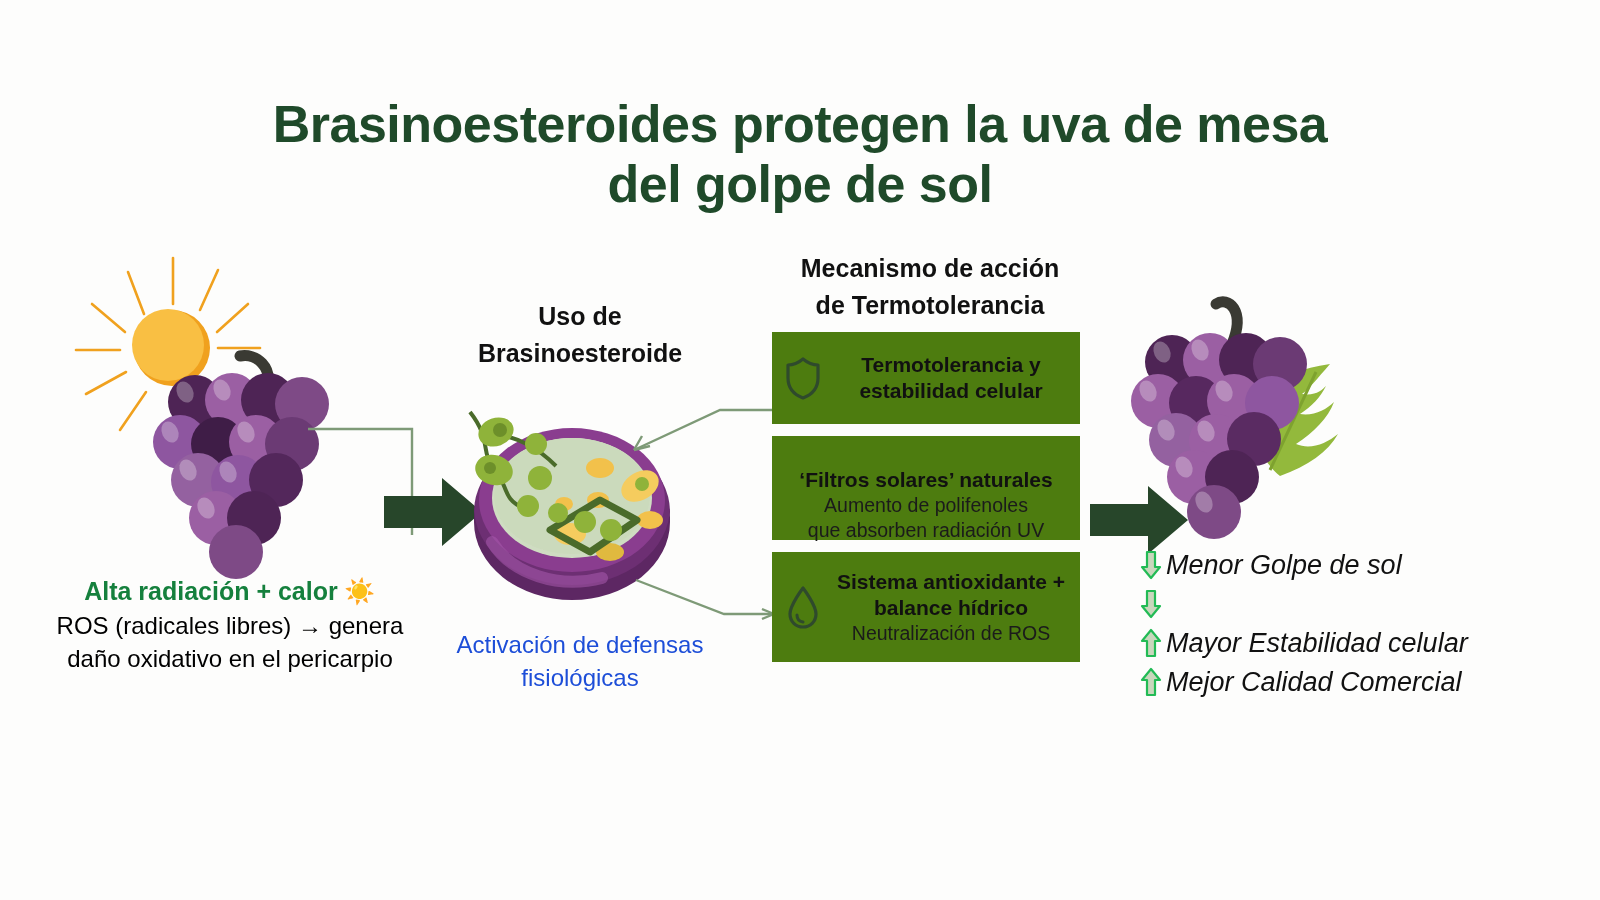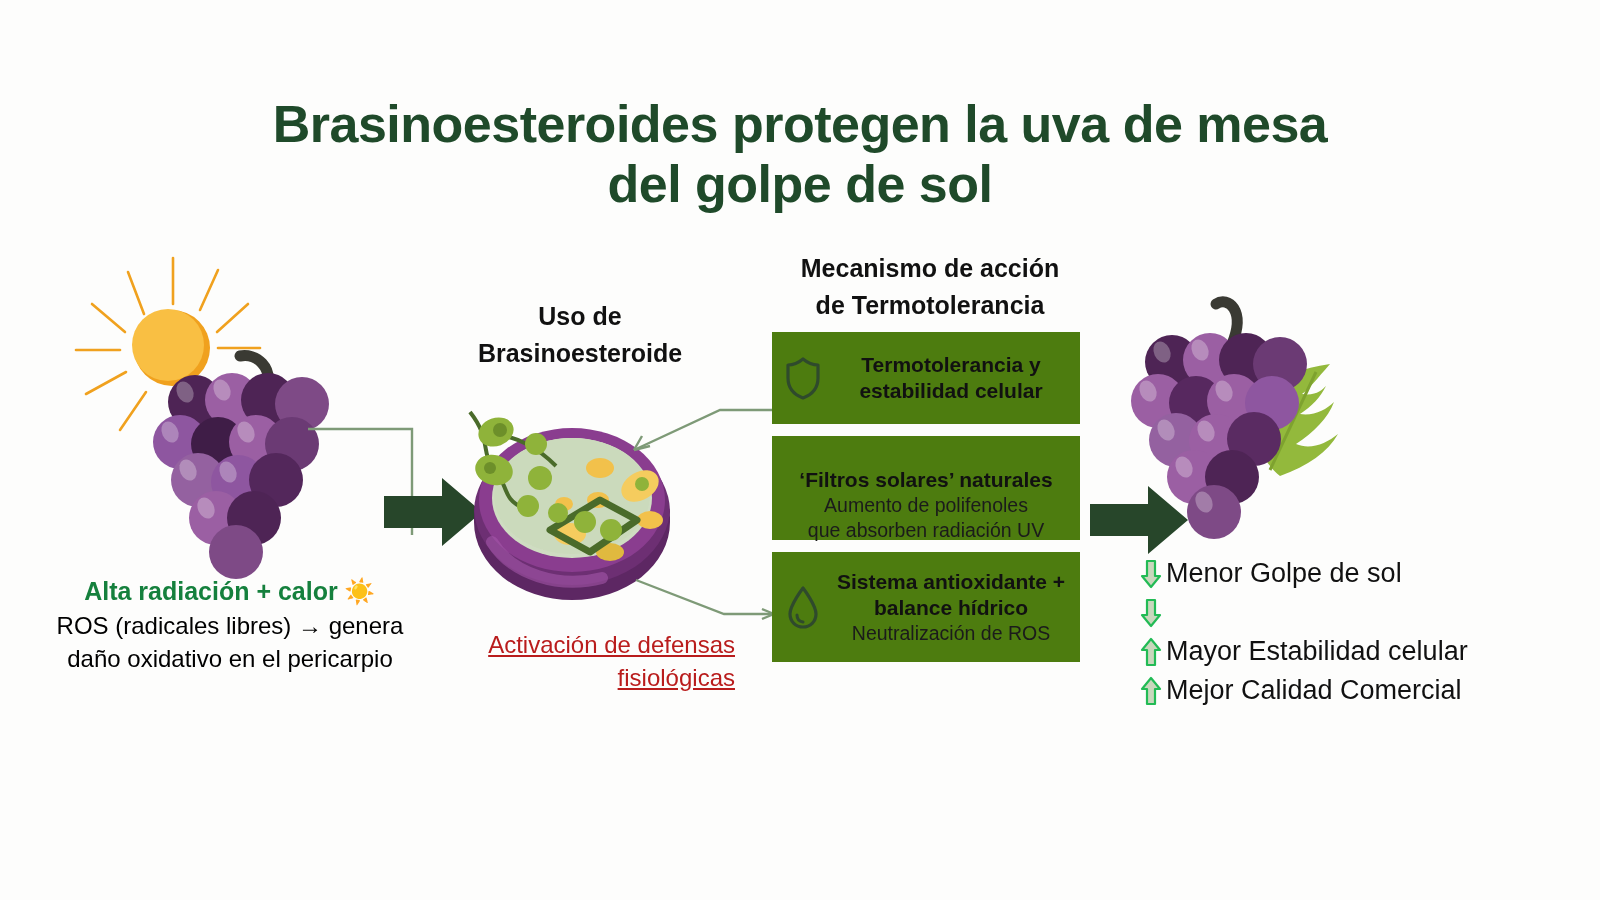--- a/index.html
+++ b/index.html
@@ -37,21 +37,21 @@
     font-size:24px;color:#000000;line-height:33px;
   }
 
   
   #mid-title{
     left:430px;top:286px;width:300px;
     text-align:center;font-size:25px;font-weight:bold;color:#111;line-height:37px;
   }
   #mid-caption{
     left:425px;top:616px;width:310px;
-    text-align:right;font-size:24px;color:#b91c1c;line-height:33px;text-decoration:underline;
+    text-align:center;font-size:24px;color:#1d4ed8;line-height:33px;
   }
 
   
   #mech-title{
     left:770px;top:238px;width:320px;
     text-align:center;font-size:25px;font-weight:bold;color:#111;line-height:37px;
   }
   .mech-box{
     width:308px;
     background:#4d7c0f;
@@ -66,21 +66,21 @@
   .mech-text{flex:1;text-align:center;}
   .mech-head{font-size:21px;font-weight:bold;color:#111;line-height:26px;}
   .mech-sub{font-size:19.5px;color:#1b1b1b;line-height:25px;}
   #mech-box-1{left:772px;top:320px;height:92px;}
   #mech-box-2{left:772px;top:424px;height:104px;}
   #mech-box-3{left:772px;top:540px;height:110px;}
   #mech-box-2 .mech-text{padding-left:0;}
 
   
   #results{left:1136px;top:538px;width:450px;}
-  .result-row{display:flex;align-items:flex-end;height:39px;}
+  .result-row{display:flex;align-items:flex-start;height:39px;font-style:italic;}
   .result-label{font-size:27px;color:#111;white-space:nowrap;}
   .result-arrow{width:30px;flex:0 0 30px;display:flex;align-items:center;justify-content:center;}
 
   
   svg{display:block;overflow:visible;}
 </style>
 </head>
 <body>
 
 <div class="stage">

